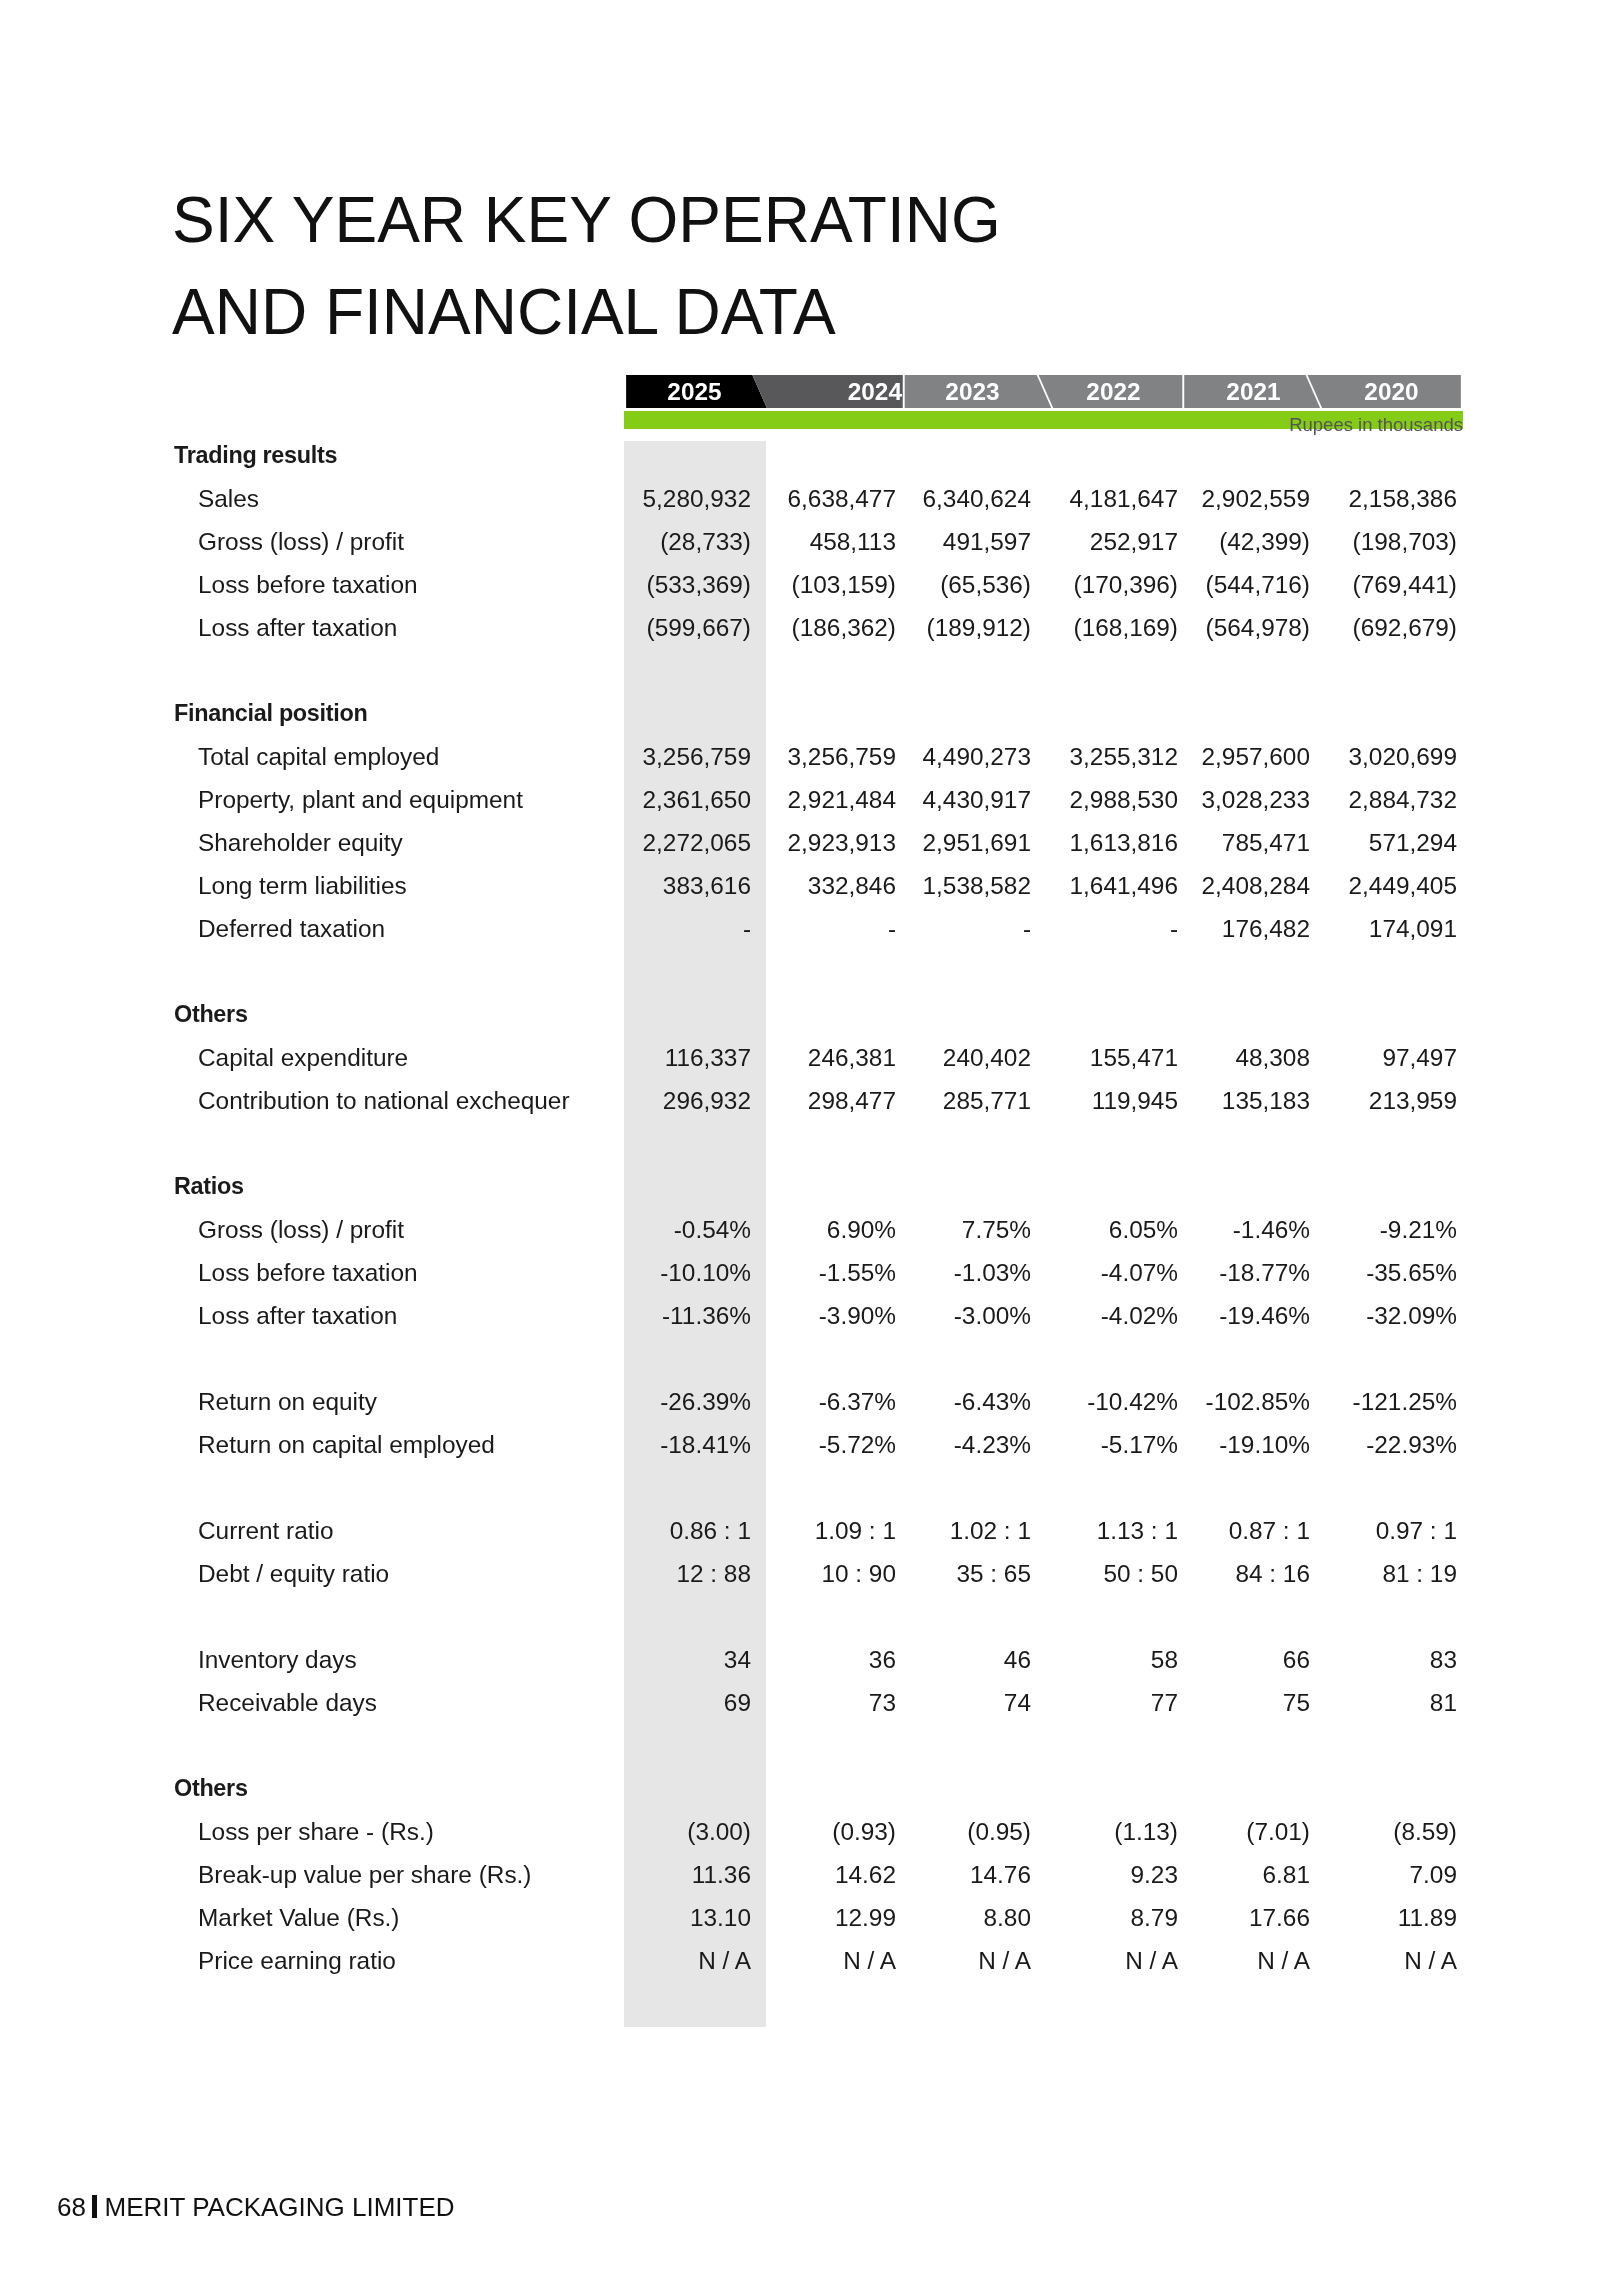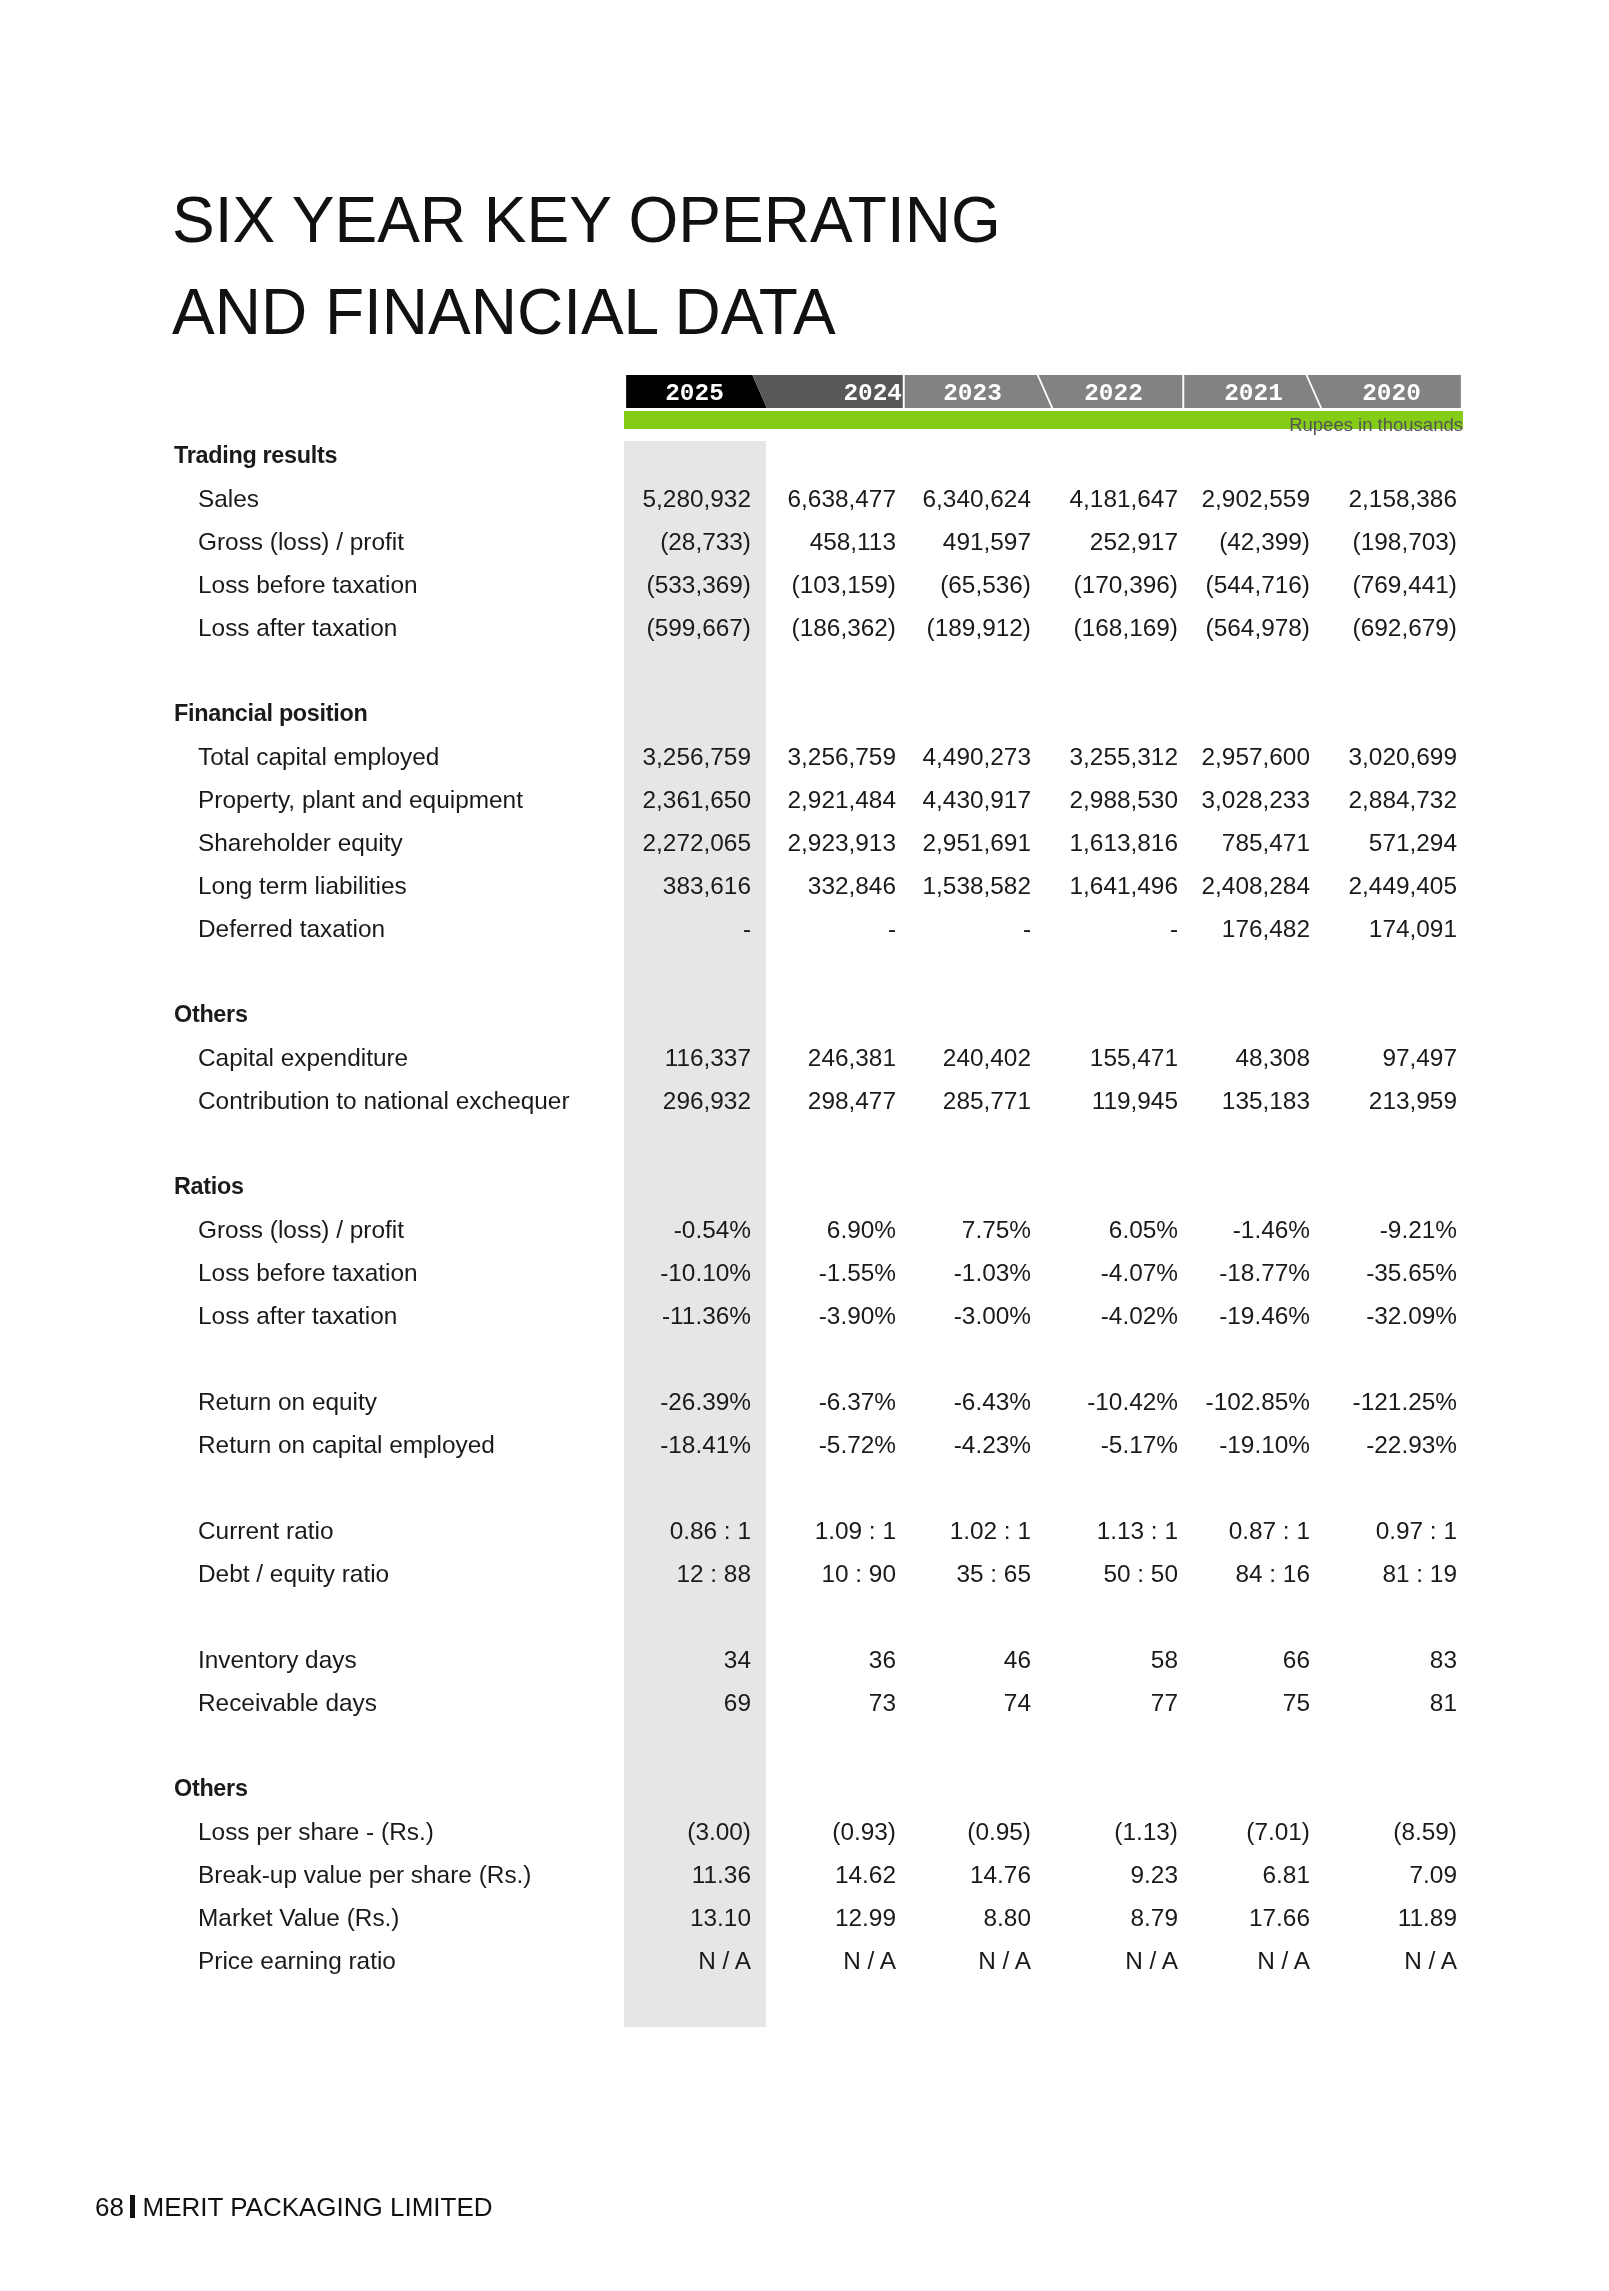--- a/index.html
+++ b/index.html
@@ -6,38 +6,38 @@
   body { width: 1609px; height: 2292px; position: relative; overflow: hidden;
          font-family: "Liberation Sans", sans-serif; color: #1a1a1a; }
   .title { position: absolute; left: 172px; top: 174px; margin: 0;
            font-family: "Liberation Sans", sans-serif; font-weight: 400;
            font-size: 64px; line-height: 92px; letter-spacing: 0px; color: #111; }
   .title span { display: block; }
 
   .hdr { position: absolute; left: 624px; top: 375px; width: 839px; height: 33px; }
   .tab { position: absolute; top: 0; height: 33px; color: #fff; font-weight: 700;
          font-size: 24.4px; line-height: 33px; text-align: center; }
-  .tab .lbl { position: relative; z-index: 2; font-family: Liberation Mono, monospace; }
+  .tab .lbl { position: relative; z-index: 2; }
   .sub { position: absolute; left: 624px; top: 411px; width: 839px; height: 18px;
          background: #84cc16; color: #555; font-size: 18.5px; line-height: 27px;
          text-align: right; }
   .hl { position: absolute; left: 624px; top: 441px; width: 142px; height: 1586px;
         background: #e6e6e6; }
 
   .rows { position: absolute; left: 0; top: 434px; width: 1609px; }
   .row { position: relative; height: 43px; font-size: 24.4px; line-height: 43px; }
   .row.spacer { height: 43px; }
   .row .label { position: absolute; left: 198px; white-space: nowrap; color: #1a1a1a; }
   .row.section .label { left: 174px; font-weight: 700; font-size: 23.4px; letter-spacing: -0.3px; }
   .row .v { position: absolute; text-align: right; width: 137px; white-space: nowrap; }
   .v.c0 { left: 614px; } .v.c1 { left: 759px; } .v.c2 { left: 894px; }
   .v.c3 { left: 1041px; } .v.c4 { left: 1173px; } .v.c5 { left: 1320px; }
 
   .footer { position: absolute; left: 57px; top: 2192px; font-size: 26px; color: #111;
-            white-space: nowrap; margin-left: 38px; }
+            white-space: nowrap; }
   .footer .bar { display: inline-block; width: 4.9px; height: 23.4px; background: #111;
                  margin: 0 7.8px 0 5.9px; vertical-align: -2px; }
 </style>
 </head>
 <body>
 
 <h1 class="title">
   <span>SIX YEAR KEY OPERATING</span>
   <span>AND FINANCIAL DATA</span>
 </h1>

